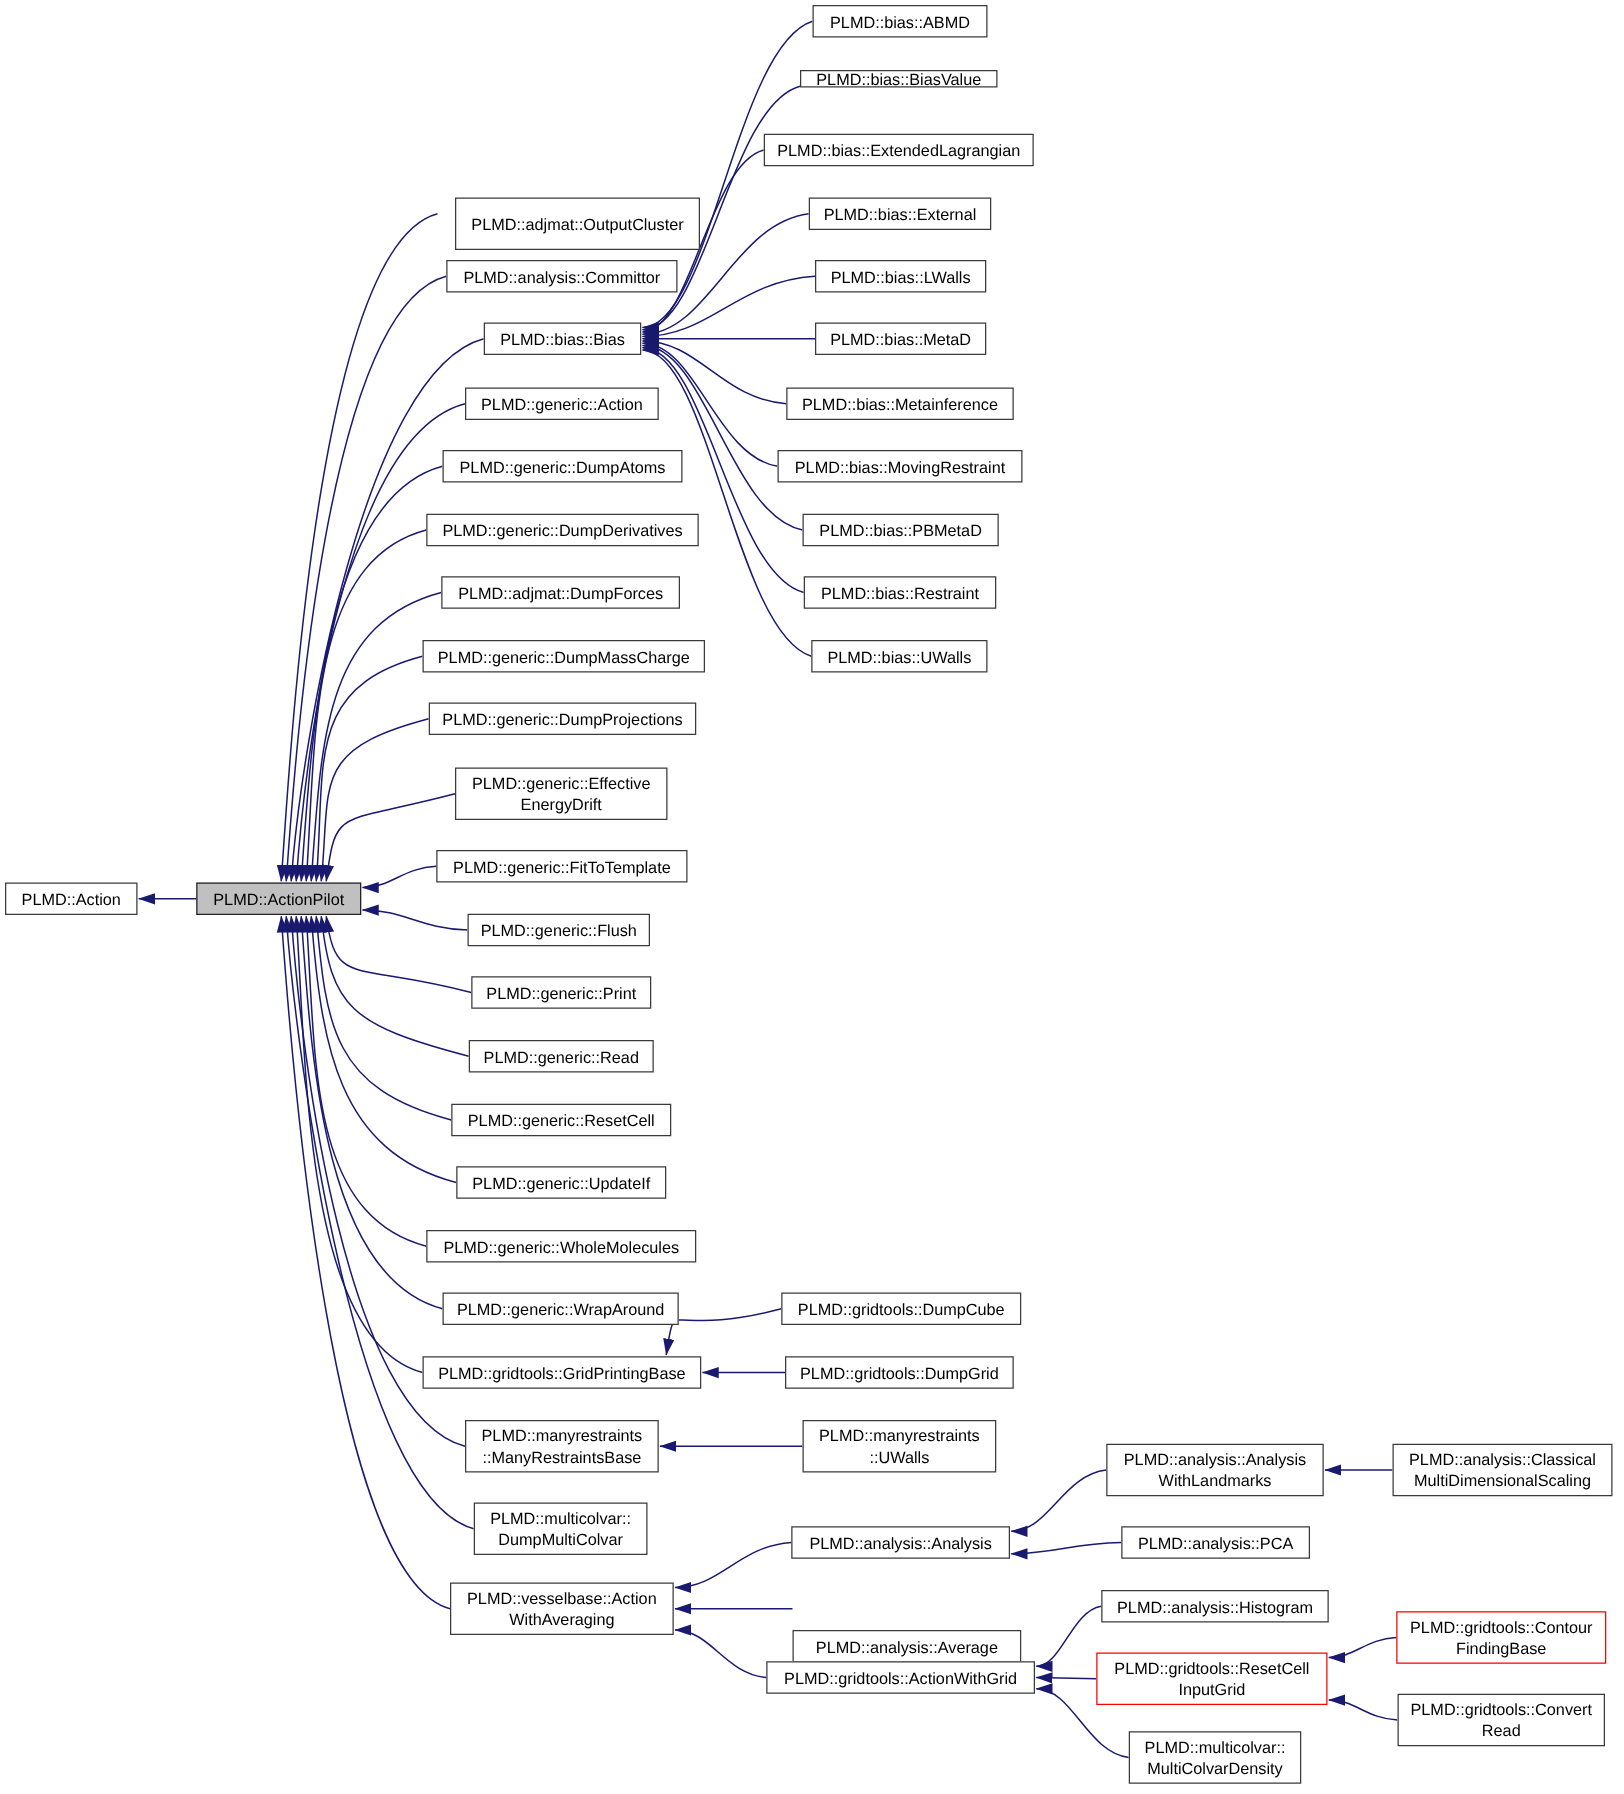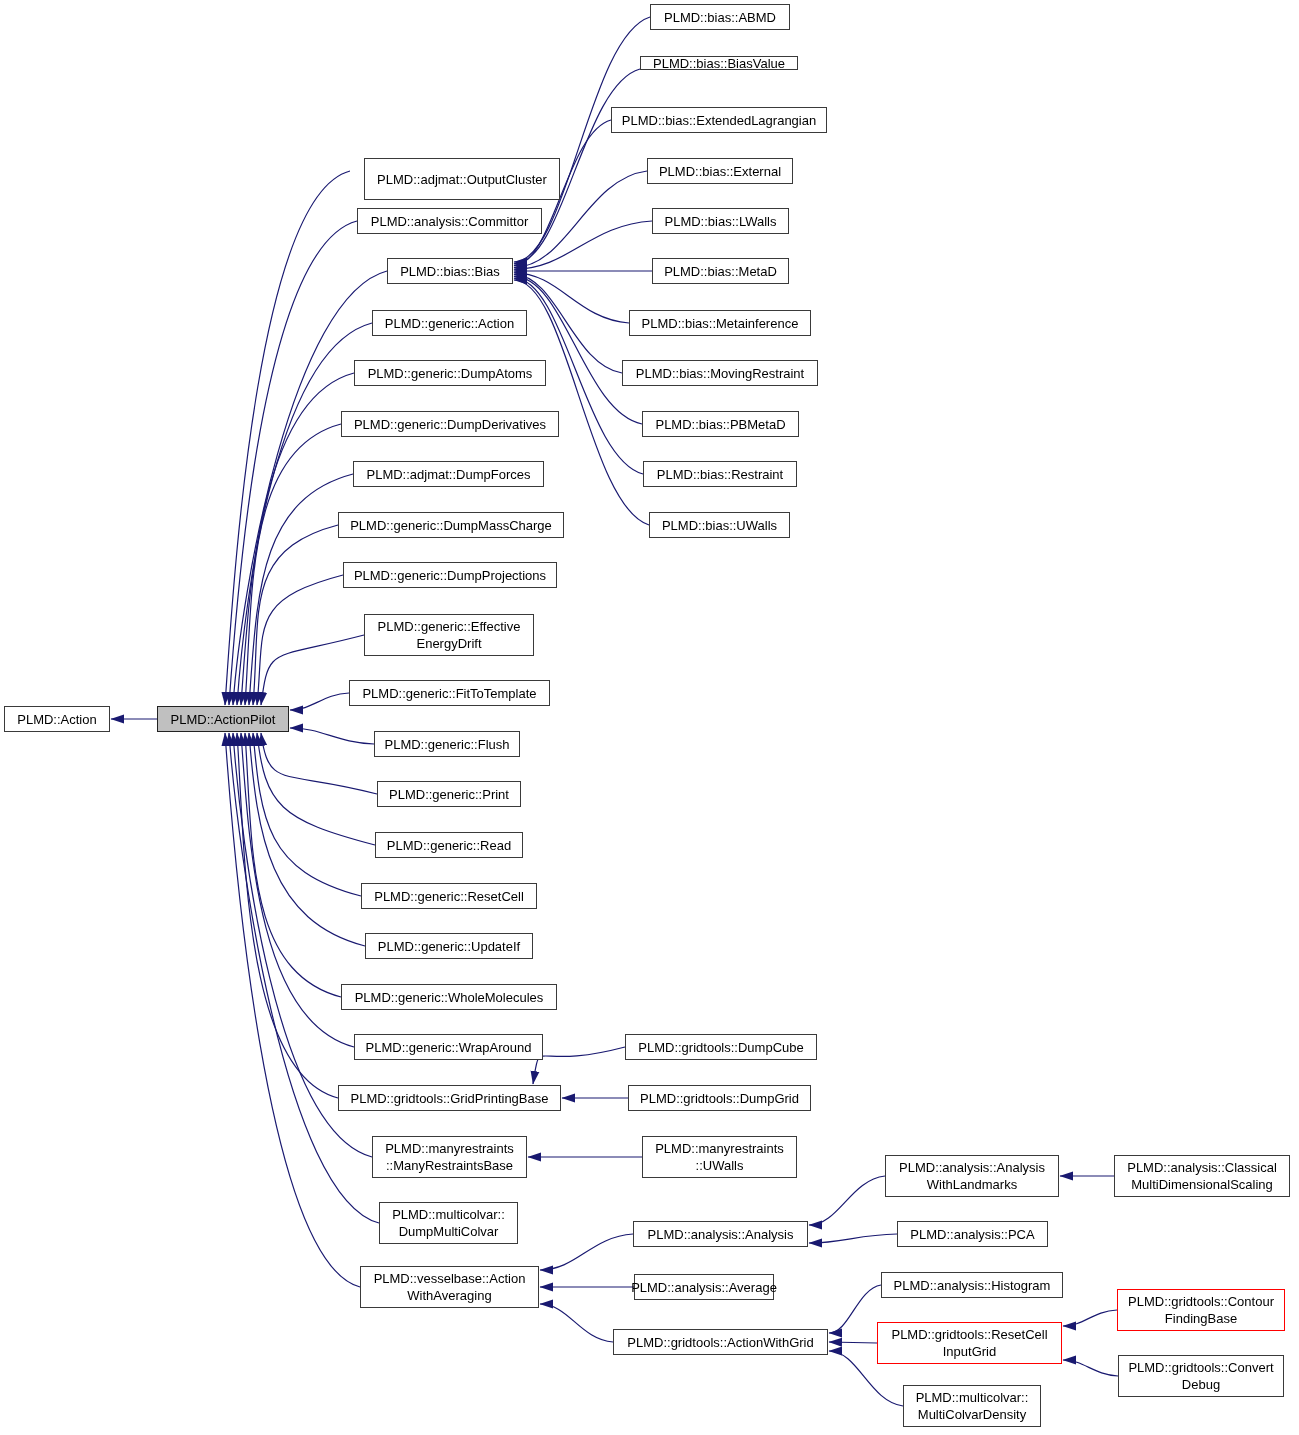--- a/index.html
+++ b/index.html
@@ -193,21 +193,21 @@
   <div class="node" style="left:628px;top:1085px;width:183px;height:26px">
       <span>PLMD::gridtools::DumpGrid</span>
     </div>
   <div class="node" style="left:642px;top:1136px;width:155px;height:42px">
       <span>PLMD::manyrestraints</span>
       <span>::UWalls</span>
     </div>
   <div class="node" style="left:633px;top:1221px;width:175px;height:26px">
       <span>PLMD::analysis::Analysis</span>
     </div>
-  <div class="node" style="left:634px;top:1274px;width:140px;height:26px">
+  <div class="node" style="left:634px;top:1304px;width:183px;height:26px">
       <span>PLMD::analysis::Average</span>
     </div>
   <div class="node" style="left:613px;top:1329px;width:215px;height:26px">
       <span>PLMD::gridtools::ActionWithGrid</span>
     </div>
 
   <div class="node" style="left:885px;top:1155px;width:174px;height:42px">
       <span>PLMD::analysis::Analysis</span>
       <span>WithLandmarks</span>
     </div>
@@ -229,15 +229,15 @@
   <div class="node" style="left:1114px;top:1155px;width:176px;height:42px">
       <span>PLMD::analysis::Classical</span>
       <span>MultiDimensionalScaling</span>
     </div>
   <div class="node hl" style="left:1117px;top:1289px;width:168px;height:42px">
       <span>PLMD::gridtools::Contour</span>
       <span>FindingBase</span>
     </div>
   <div class="node" style="left:1118px;top:1355px;width:166px;height:42px">
       <span>PLMD::gridtools::Convert</span>
-      <span>Debug</span>
+      <span>Read</span>
     </div>
 </div>
 
 </body></html>

